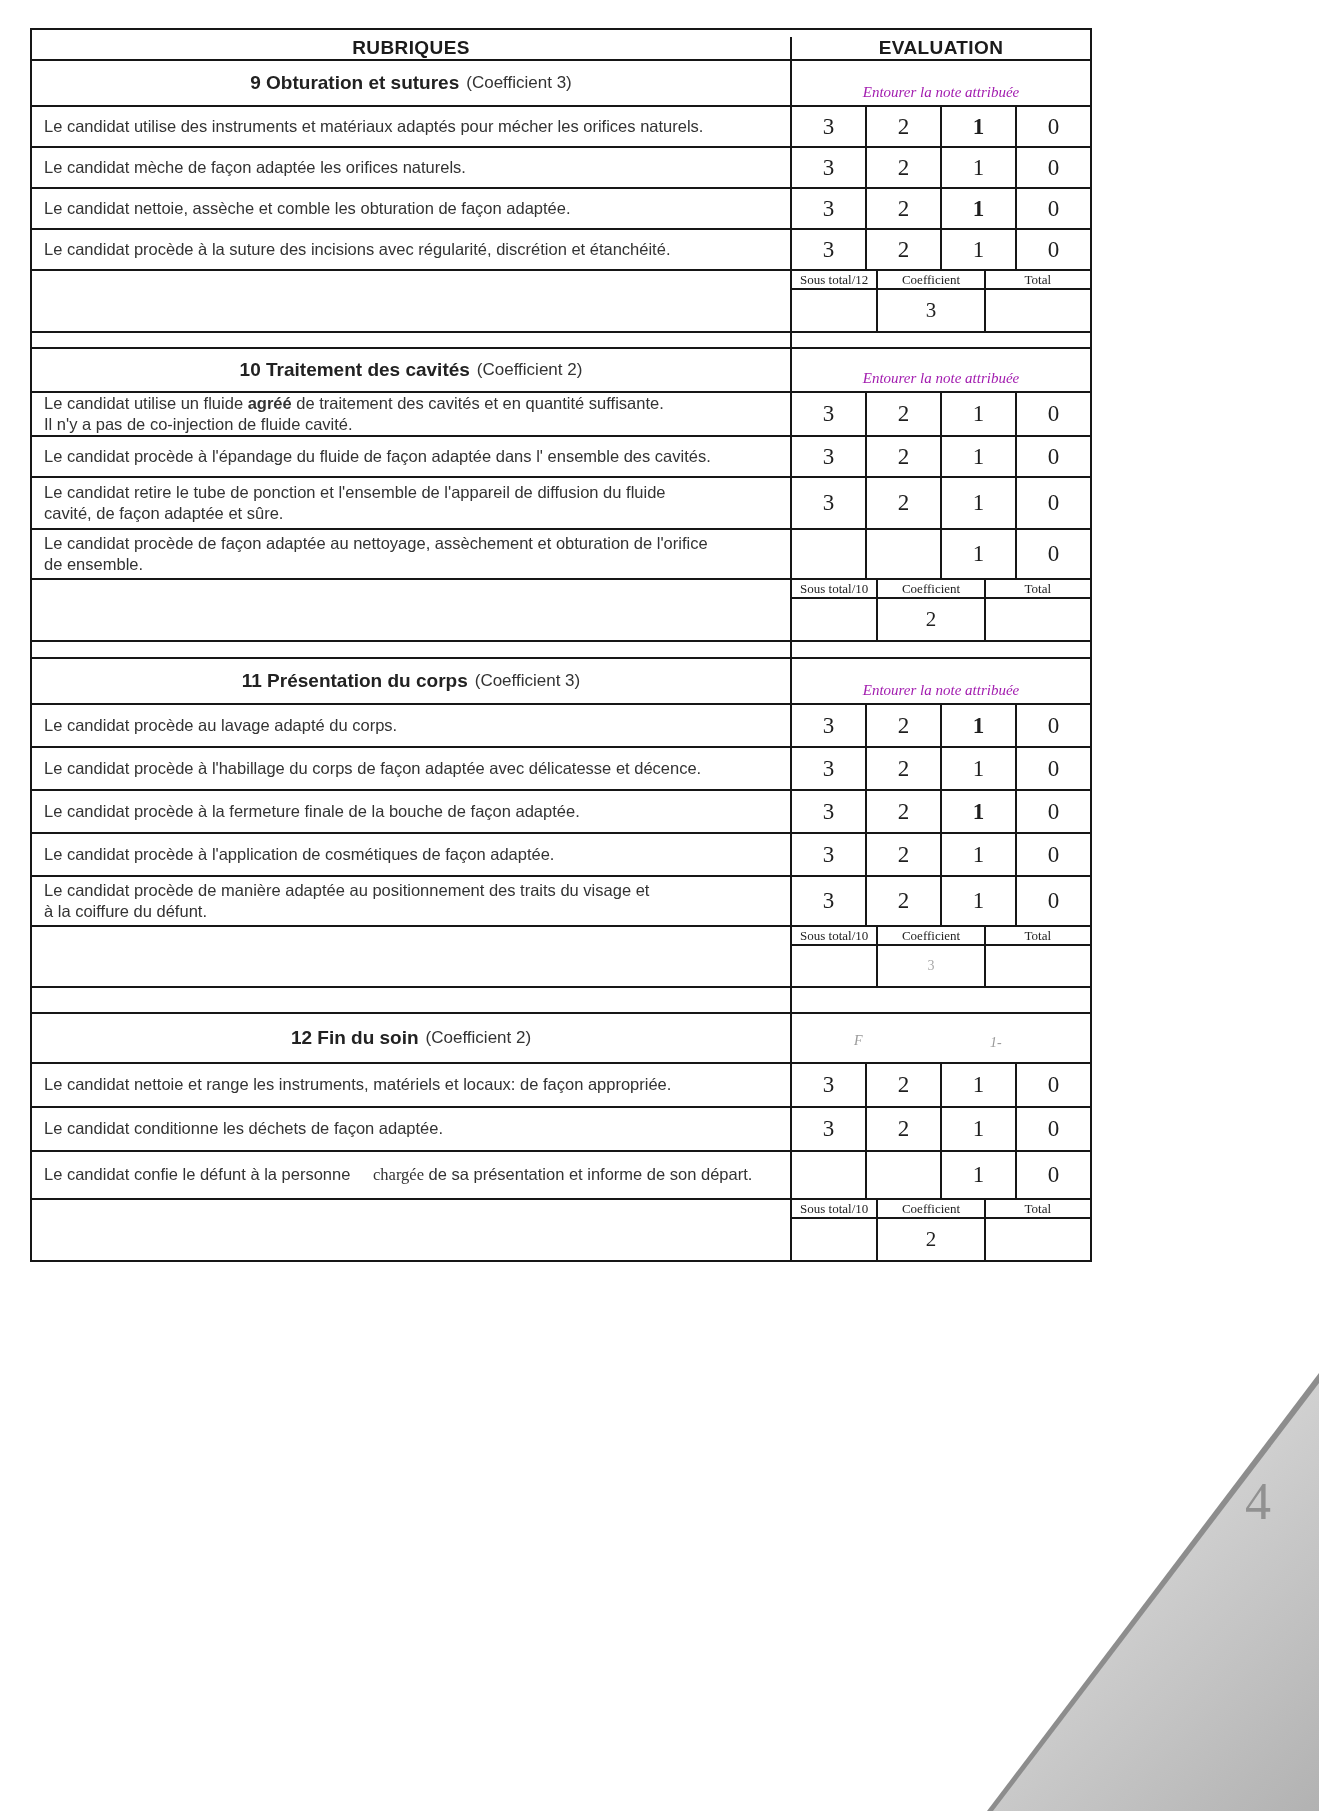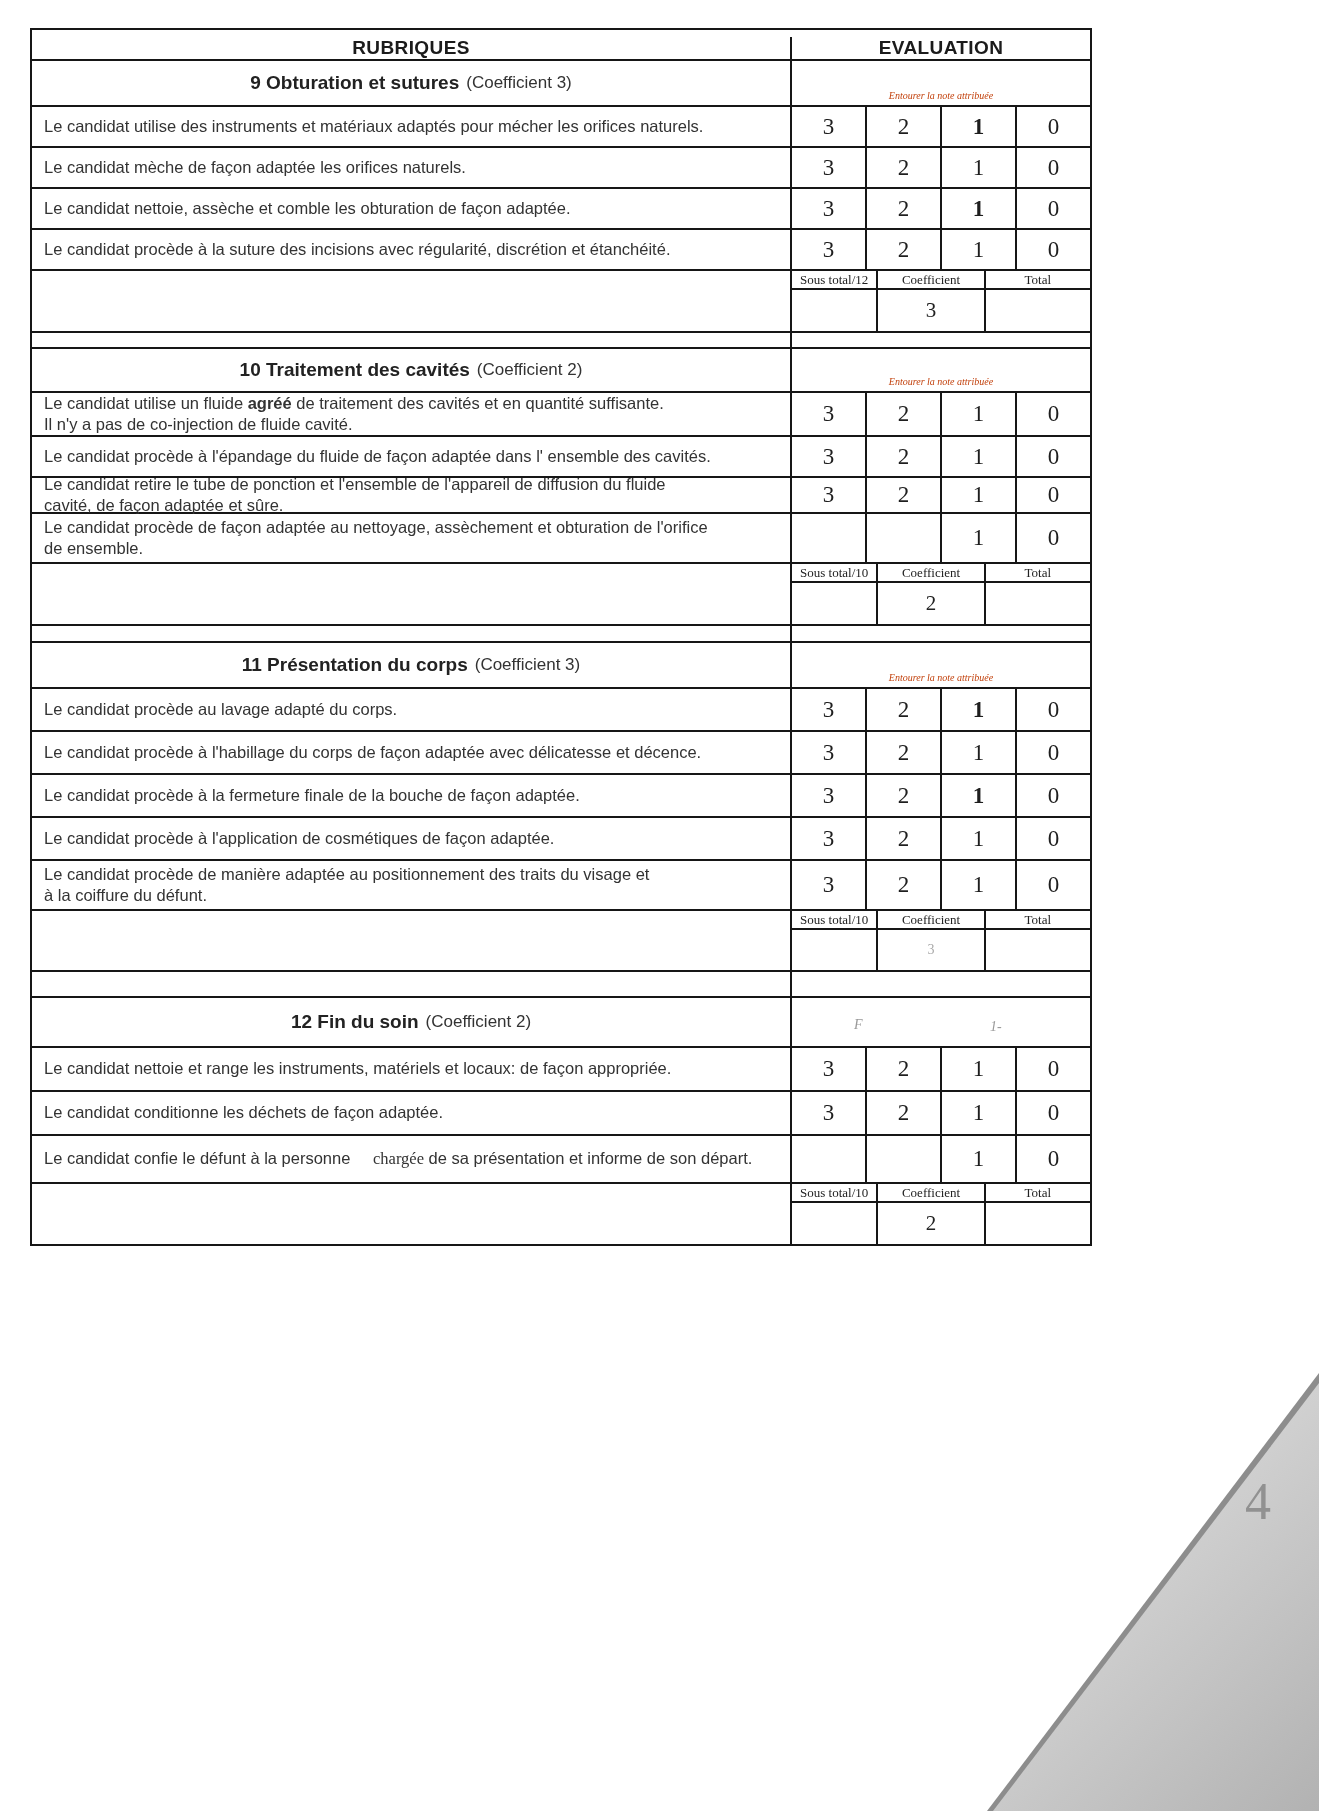--- a/index.html
+++ b/index.html
@@ -30,21 +30,21 @@
   }
 
   .sec-title-cell { display: flex; align-items: center; justify-content: center; gap: 7px; }
   .sec-title { font-weight: bold; font-size: 19px; color: #222; }
   .sec-coef { font-size: 17px; color: #333; }
 
   .instr-cell {
     display: flex; align-items: flex-end; justify-content: center;
     padding-bottom: 4px;
     font-family: "Liberation Serif", serif; font-style: italic;
-    font-size: 10px; color: #c2410c;
+    font-size: 15px; color: #a21caf;
   }
 
   .crit {
     display: flex; flex-direction: column; justify-content: center;
     padding: 2px 10px 2px 12px;
     font-size: 16.5px; line-height: 1.3; color: #333;
   }
   .crit .line { display: block; }
   .b { font-weight: bold; }
   .serifword { font-family: "Liberation Serif", serif; margin-left: 18px; }
@@ -206,21 +206,21 @@
   <div class="trow" style="height:41px">
     <div class="cl crit">
         <span class="line">Le candidat procède à l'épandage du fluide de façon adaptée dans l' ensemble des cavités.</span>
       </div>
     <div class="note">3</div>
     <div class="note">2</div>
     <div class="note">1</div>
     <div class="note">0</div>
   </div>
 
-  <div class="trow" style="height:36px">
+  <div class="trow" style="height:52px">
     <div class="cl crit">
       <span class="line">Le candidat retire le tube de ponction et l'ensemble de l'appareil de diffusion du fluide</span>
       <span class="line">cavité, de façon adaptée et sûre.</span>
     </div>
     <div class="note">3</div>
     <div class="note">2</div>
     <div class="note">1</div>
     <div class="note">0</div>
   </div>
 

